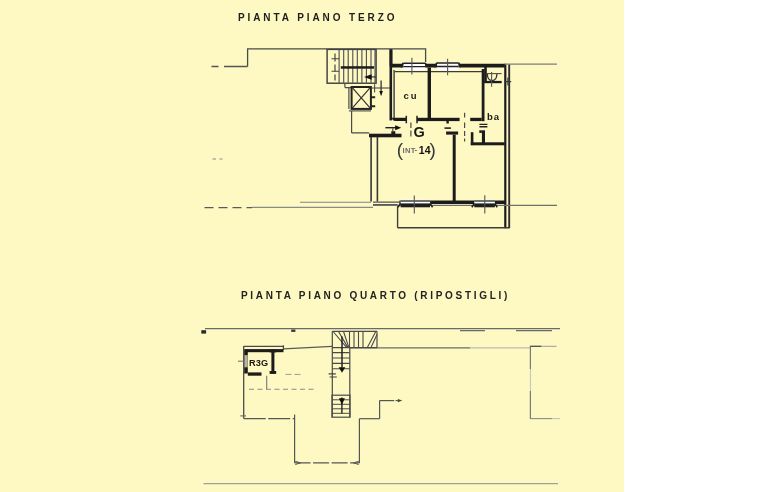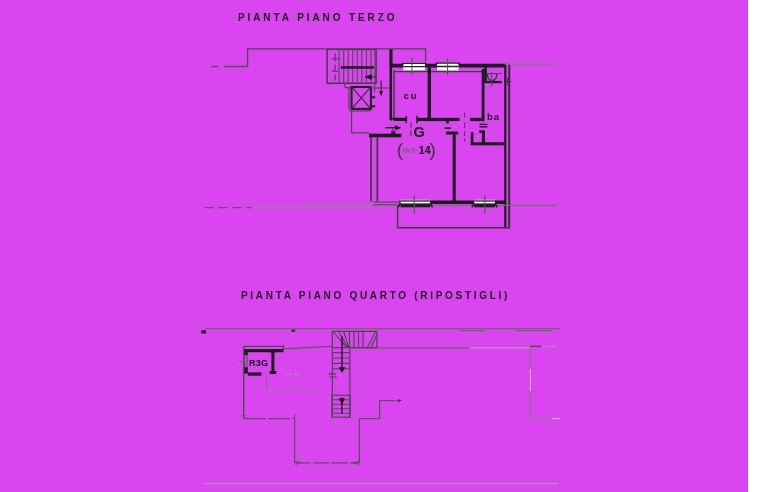--- a/index.html
+++ b/index.html
@@ -1,16 +1,16 @@
 <!DOCTYPE html>
 <html><head>
 <meta charset="utf-8">
 <style>
   html,body{margin:0;padding:0;background:#ffffff;}
-  .page{position:relative;width:748px;height:492px;background:#d946ef;overflow:hidden;
+  .page{position:relative;width:624px;height:492px;background:#fef9c3;overflow:hidden;
         font-family:"Liberation Sans", sans-serif;}
   .t1{position:absolute;left:238px;top:11px;font-size:10px;font-weight:bold;
       letter-spacing:2.9px;color:#1d1d1d;white-space:nowrap;transform:scaleY(1.15);}
   .t2{position:absolute;left:241px;top:289px;font-size:10px;font-weight:bold;
       letter-spacing:2.7px;color:#222;white-space:nowrap;transform:scaleY(1.15);}
 </style>
 </head>
 <body>
 <div class="page">
 

